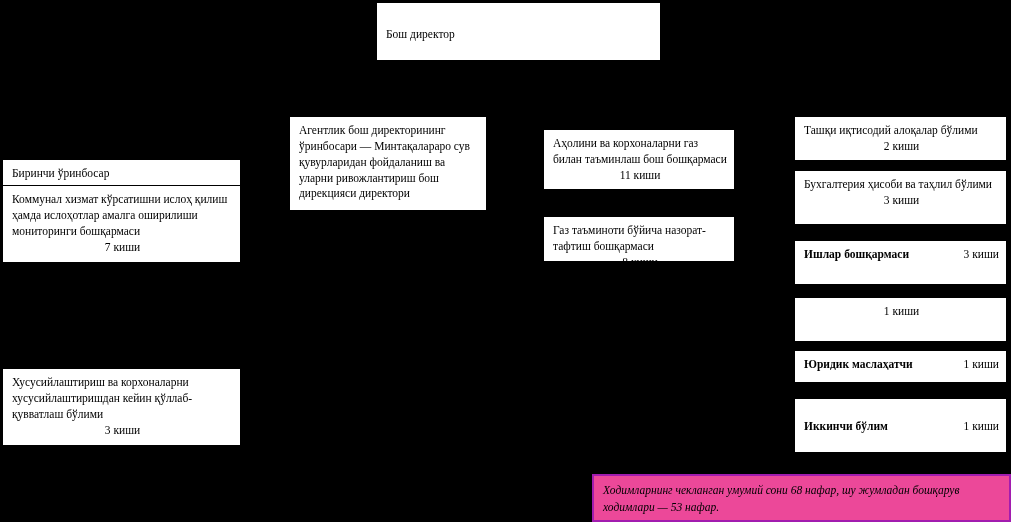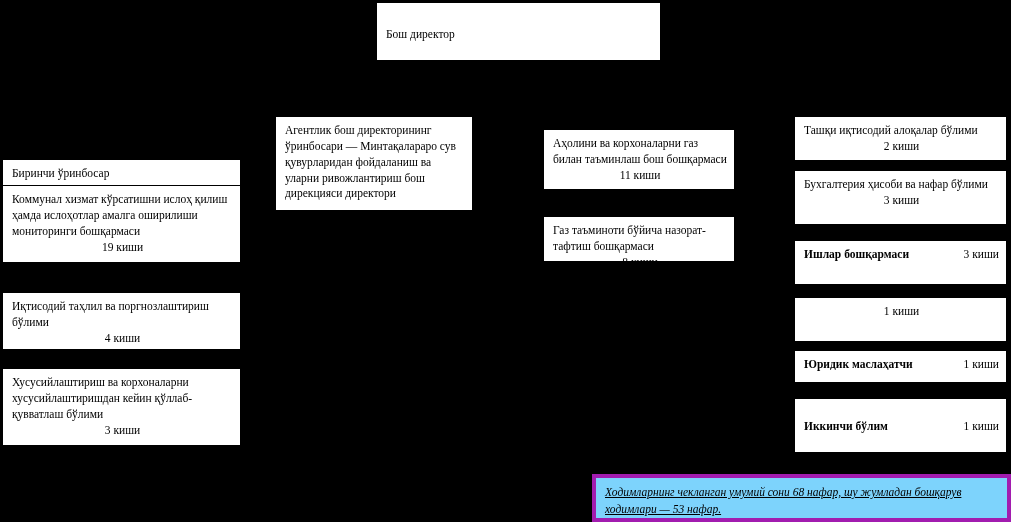--- a/index.html
+++ b/index.html
@@ -46,29 +46,28 @@
   }
   .node.center-title {
     text-align: center;
     padding-top: 24px;
   }
   .node.center-title .title {
     text-align: left;
   }
   .footer-note {
     position: absolute;
-    background: #7dd3fc;
+    background: #ec4899;
     color: #000000;
-    border: 4px solid #a21caf;
+    border: 2px solid #a21caf;
     box-sizing: border-box;
     padding: 6px 8px 4px 9px;
     font-size: 11.5px;
     line-height: 1.45;
     font-style: italic;
-    text-decoration: underline;
   }
   .clearfix::after {
     content: "";
     display: block;
     clear: both;
   }
 </style>
 </head>
 <body>
 
@@ -78,55 +77,51 @@
     <span class="title">Бош директор</span>
   </div>
 
   <div class="node" style="left:2px; top:125px; width:239px; height:40px;margin-top:34px;">
     <span class="title">Биринчи ўринбосар</span>
     <span class="count"></span>
   </div>
 
   <div class="node" style="left:2px; top:185px; width:239px; height:78px;">
     <span class="title">Коммунал хизмат кўрсатишни ислоҳ қилиш ҳамда ислоҳотлар амалга оширилиши мониторинги бошқармаси</span>
-    <span class="count">19 киши</span>
+    <span class="count">7 киши</span>
   </div>
 
-  <div class="node" style="left:2px; top:292px; width:239px; height:58px;">
-    <span class="title">Иқтисодий таҳлил ва поргнозлаштириш бўлими</span>
-    <span class="count">4 киши</span>
-  </div>
 
   <div class="node" style="left:2px; top:368px; width:239px; height:78px;">
     <span class="title">Хусусийлаштириш ва корхоналарни хусусийлаштиришдан кейин қўллаб-қувватлаш бўлими</span>
     <span class="count">3 киши</span>
   </div>
 
-  <div class="node" style="left:275px; top:116px; width:198px; height:95px;">
+  <div class="node" style="left:289px; top:116px; width:198px; height:95px;">
     <span class="title">Агентлик бош директорининг ўринбосари — Минтақалараро сув қувурларидан фойдаланиш ва уларни ривожлантириш бош дирекцияси директори</span>
     <span class="count"></span>
   </div>
 
   <div class="node" style="left:543px; top:129px; width:192px; height:61px;">
     <span class="title">Аҳолини ва корхоналарни газ билан таъминлаш бош бошқармаси</span>
     <span class="count">11 киши</span>
   </div>
 
   <div class="node" style="left:543px; top:216px; width:192px; height:46px;">
     <span class="title">Газ таъминоти бўйича назорат-тафтиш бошқармаси</span>
     <span class="count">8 киши</span>
   </div>
 
   <div class="node" style="left:794px; top:116px; width:213px; height:45px;">
     <span class="title">Ташқи иқтисодий алоқалар бўлими</span>
     <span class="count">2 киши</span>
   </div>
 
   <div class="node" style="left:794px; top:170px; width:213px; height:55px;">
-    <span class="title">Бухгалтерия ҳисоби ва нафар бўлими</span>
+    <span class="title">Бухгалтерия ҳисоби ва таҳлил бўлими</span>
     <span class="count">3 киши</span>
   </div>
 
   <div class="node inline-count clearfix" style="left:794px; top:240px; width:213px; height:45px;">
     <span class="count">3 киши</span>
     <span class="title">Ишлар бошқармаси</span>
   </div>
 
   <div class="node" style="left:794px; top:297px; width:213px; height:45px;">
     <span class="count">1 киши</span>

